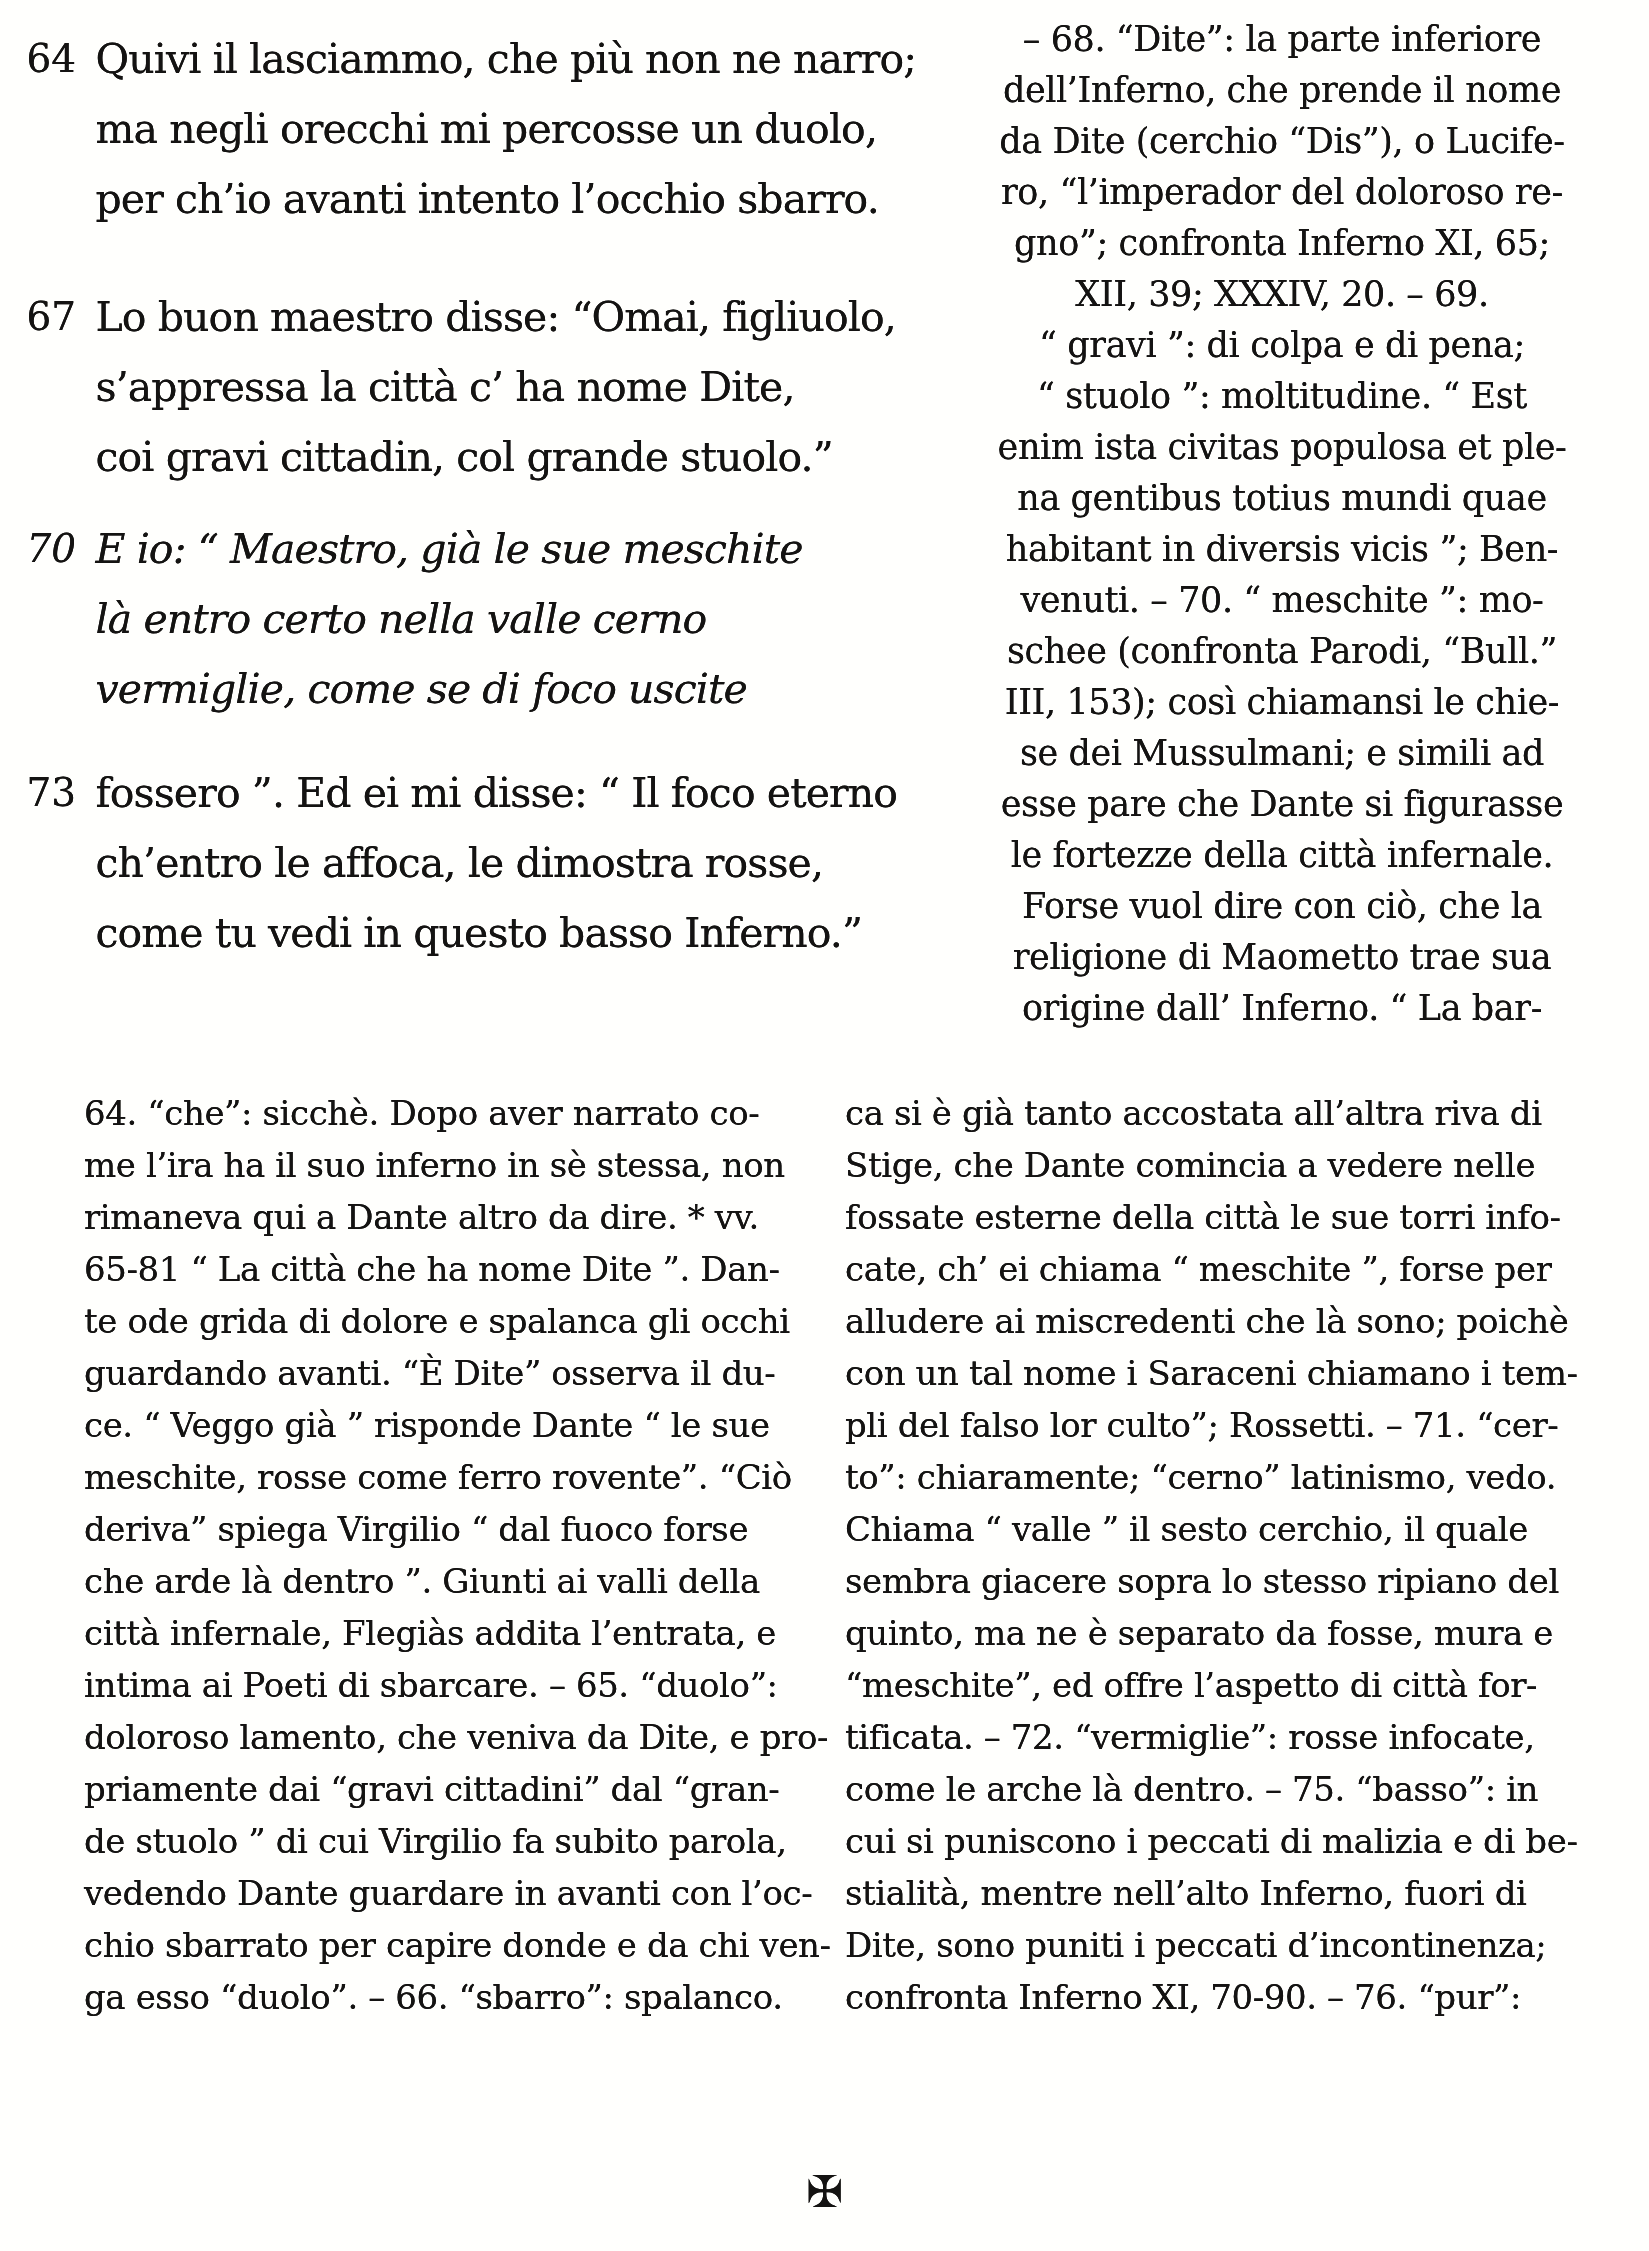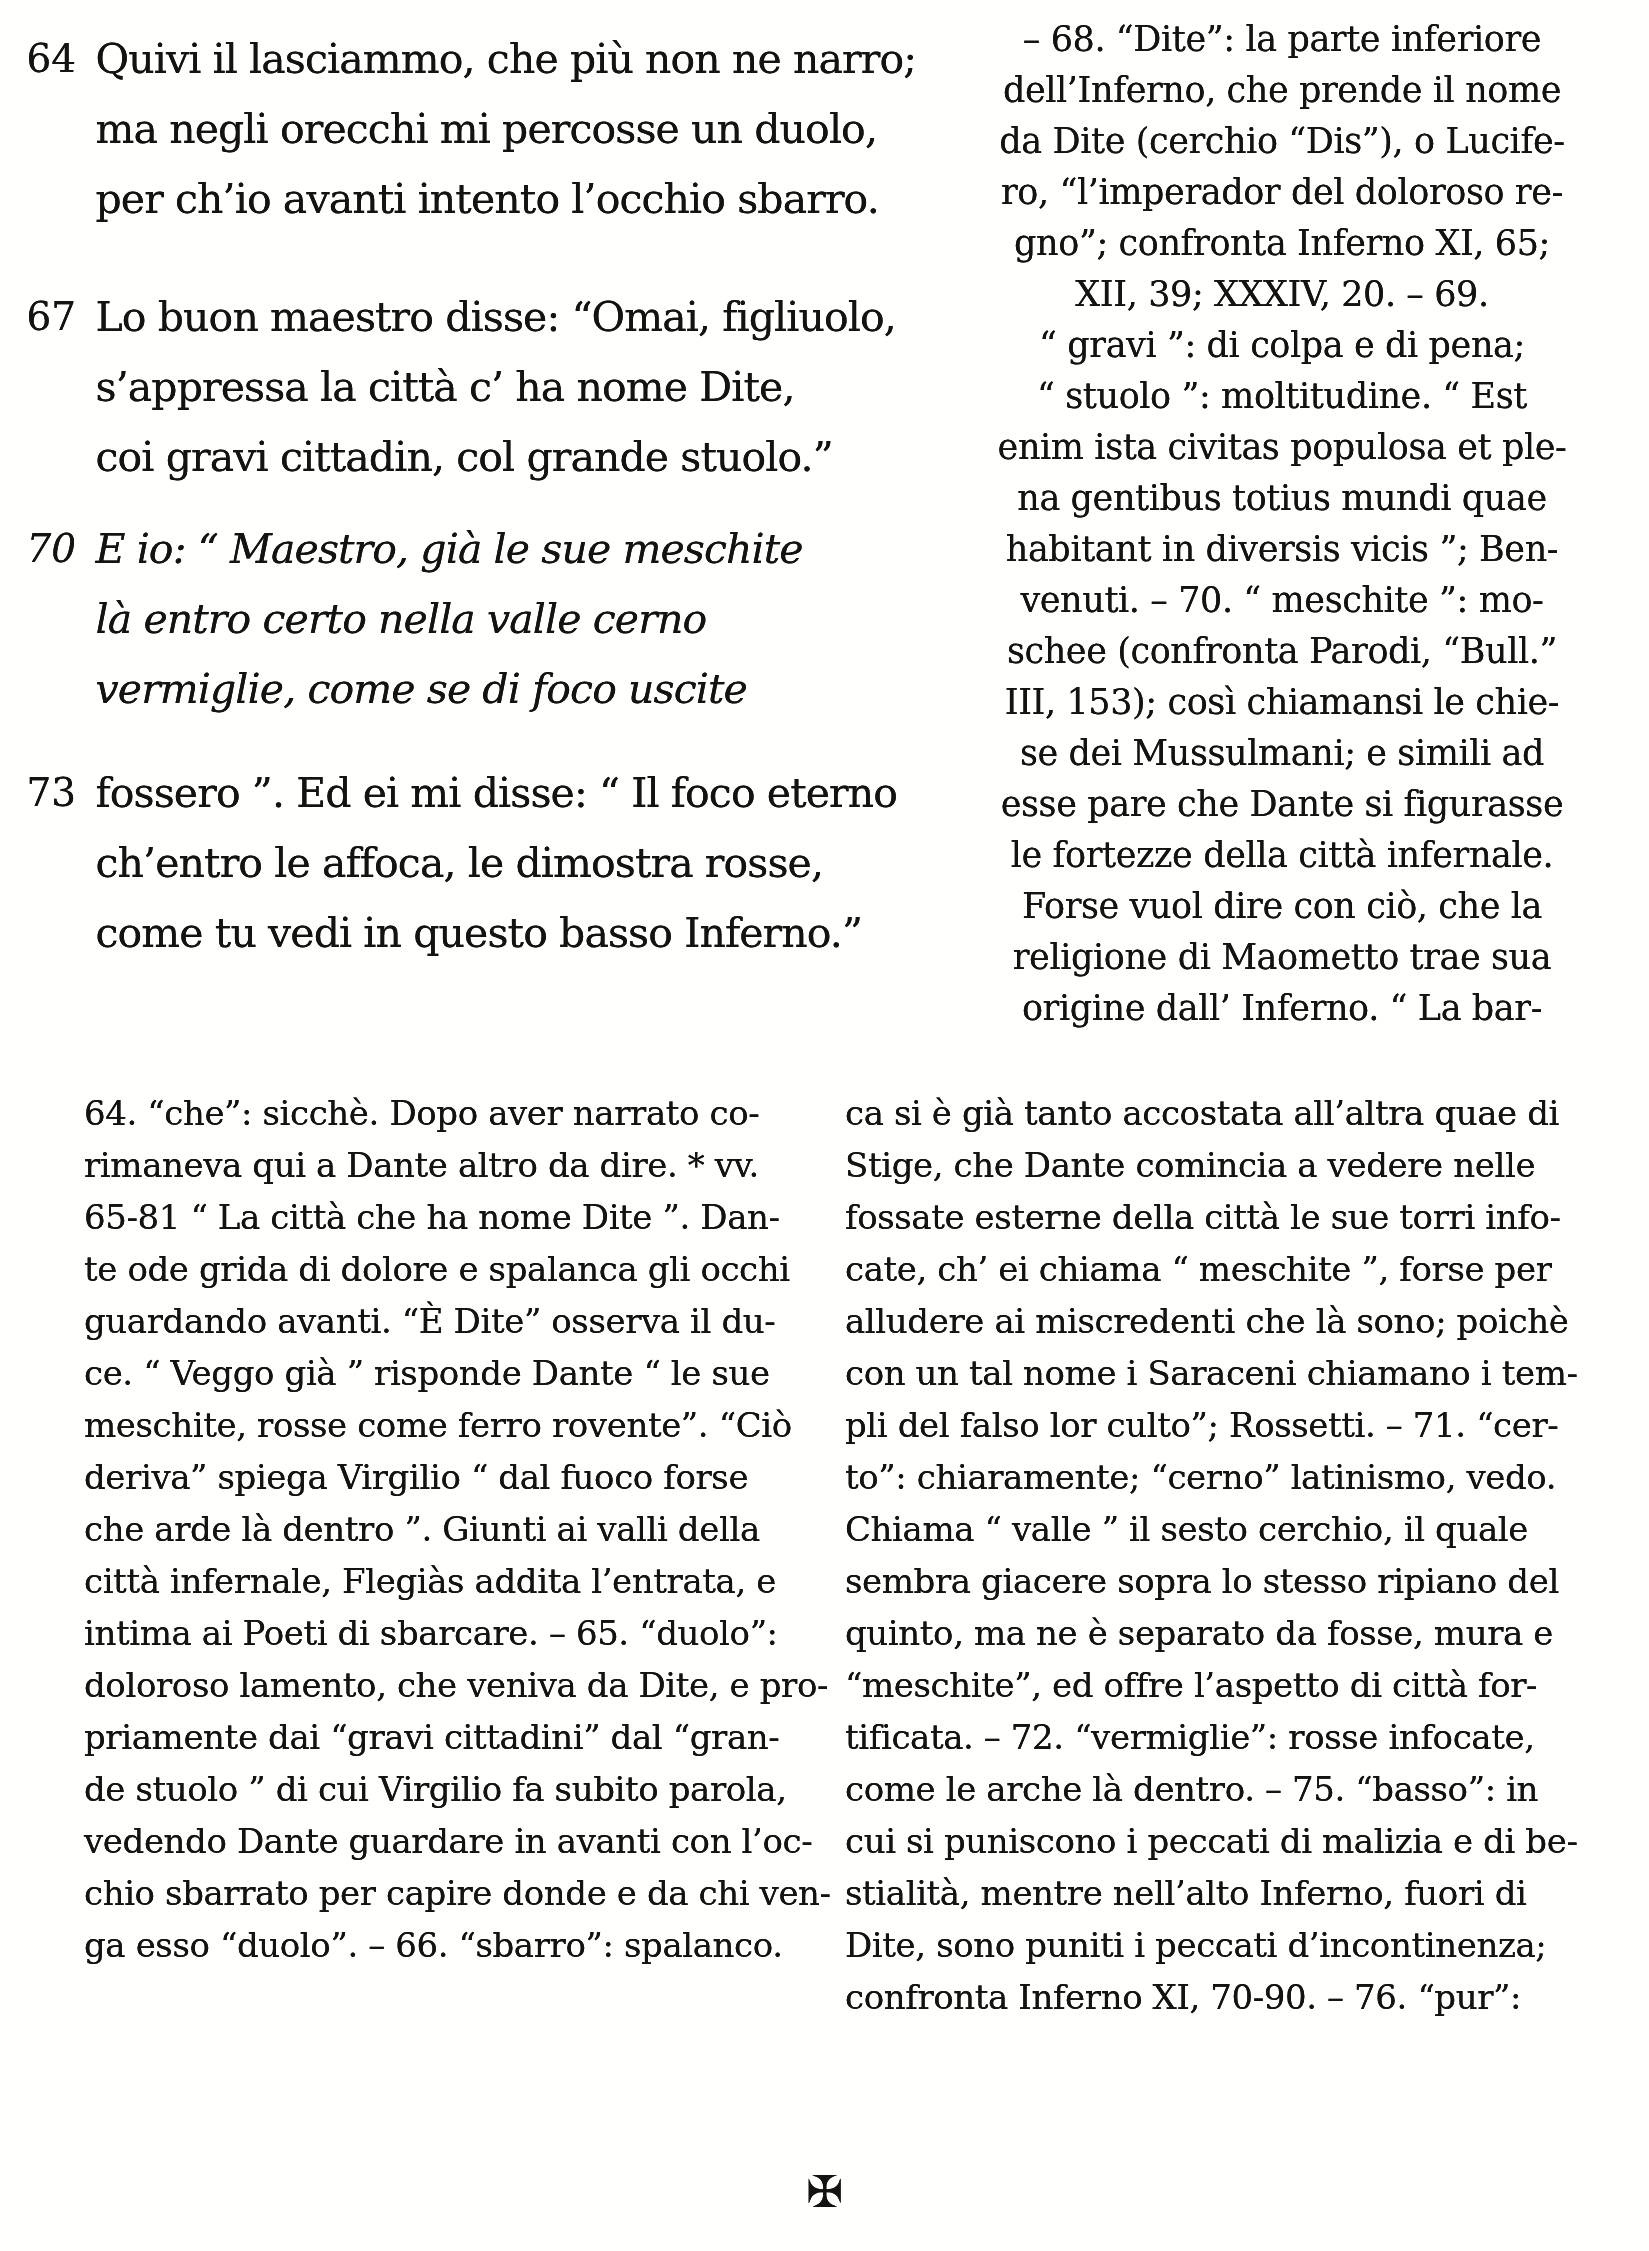--- a/index.html
+++ b/index.html
@@ -102,40 +102,41 @@
     <div class="note-line">se dei Mussulmani; e simili ad</div>
     <div class="note-line">esse pare che Dante si figurasse</div>
     <div class="note-line">le fortezze della città infernale.</div>
     <div class="note-line">Forse vuol dire con ciò, che la</div>
     <div class="note-line">religione di Maometto trae sua</div>
     <div class="note-line">origine dall’ Inferno. “ La bar-</div>
   </div>
 
   <div class="col-bl">
     <div class="note-line">64. “che”: sicchè. Dopo aver narrato co-</div>
+    <div class="note-line">me l’ira ha il suo inferno in sè stessa, non</div>
     <div class="note-line">rimaneva qui a Dante altro da dire. * vv.</div>
     <div class="note-line">65-81 “ La città che ha nome Dite ”. Dan-</div>
     <div class="note-line">te ode grida di dolore e spalanca gli occhi</div>
     <div class="note-line">guardando avanti. “È Dite” osserva il du-</div>
     <div class="note-line">ce. “ Veggo già ” risponde Dante “ le sue</div>
     <div class="note-line">meschite, rosse come ferro rovente”. “Ciò</div>
     <div class="note-line">deriva” spiega Virgilio “ dal fuoco forse</div>
     <div class="note-line">che arde là dentro ”. Giunti ai valli della</div>
     <div class="note-line">città infernale, Flegiàs addita l’entrata, e</div>
     <div class="note-line">intima ai Poeti di sbarcare. – 65. “duolo”:</div>
     <div class="note-line">doloroso lamento, che veniva da Dite, e pro-</div>
     <div class="note-line">priamente dai “gravi cittadini” dal “gran-</div>
     <div class="note-line">de stuolo ” di cui Virgilio fa subito parola,</div>
     <div class="note-line">vedendo Dante guardare in avanti con l’oc-</div>
     <div class="note-line">chio sbarrato per capire donde e da chi ven-</div>
     <div class="note-line">ga esso “duolo”. – 66. “sbarro”: spalanco.</div>
   </div>
 
   <div class="col-br">
-    <div class="note-line">ca si è già tanto accostata all’altra quae di</div>
+    <div class="note-line">ca si è già tanto accostata all’altra riva di</div>
     <div class="note-line">Stige, che Dante comincia a vedere nelle</div>
     <div class="note-line">fossate esterne della città le sue torri info-</div>
     <div class="note-line">cate, ch’ ei chiama “ meschite ”, forse per</div>
     <div class="note-line">alludere ai miscredenti che là sono; poichè</div>
     <div class="note-line">con un tal nome i Saraceni chiamano i tem-</div>
     <div class="note-line">pli del falso lor culto”; Rossetti. – 71. “cer-</div>
     <div class="note-line">to”: chiaramente; “cerno” latinismo, vedo.</div>
     <div class="note-line">Chiama “ valle ” il sesto cerchio, il quale</div>
     <div class="note-line">sembra giacere sopra lo stesso ripiano del</div>
     <div class="note-line">quinto, ma ne è separato da fosse, mura e</div>

